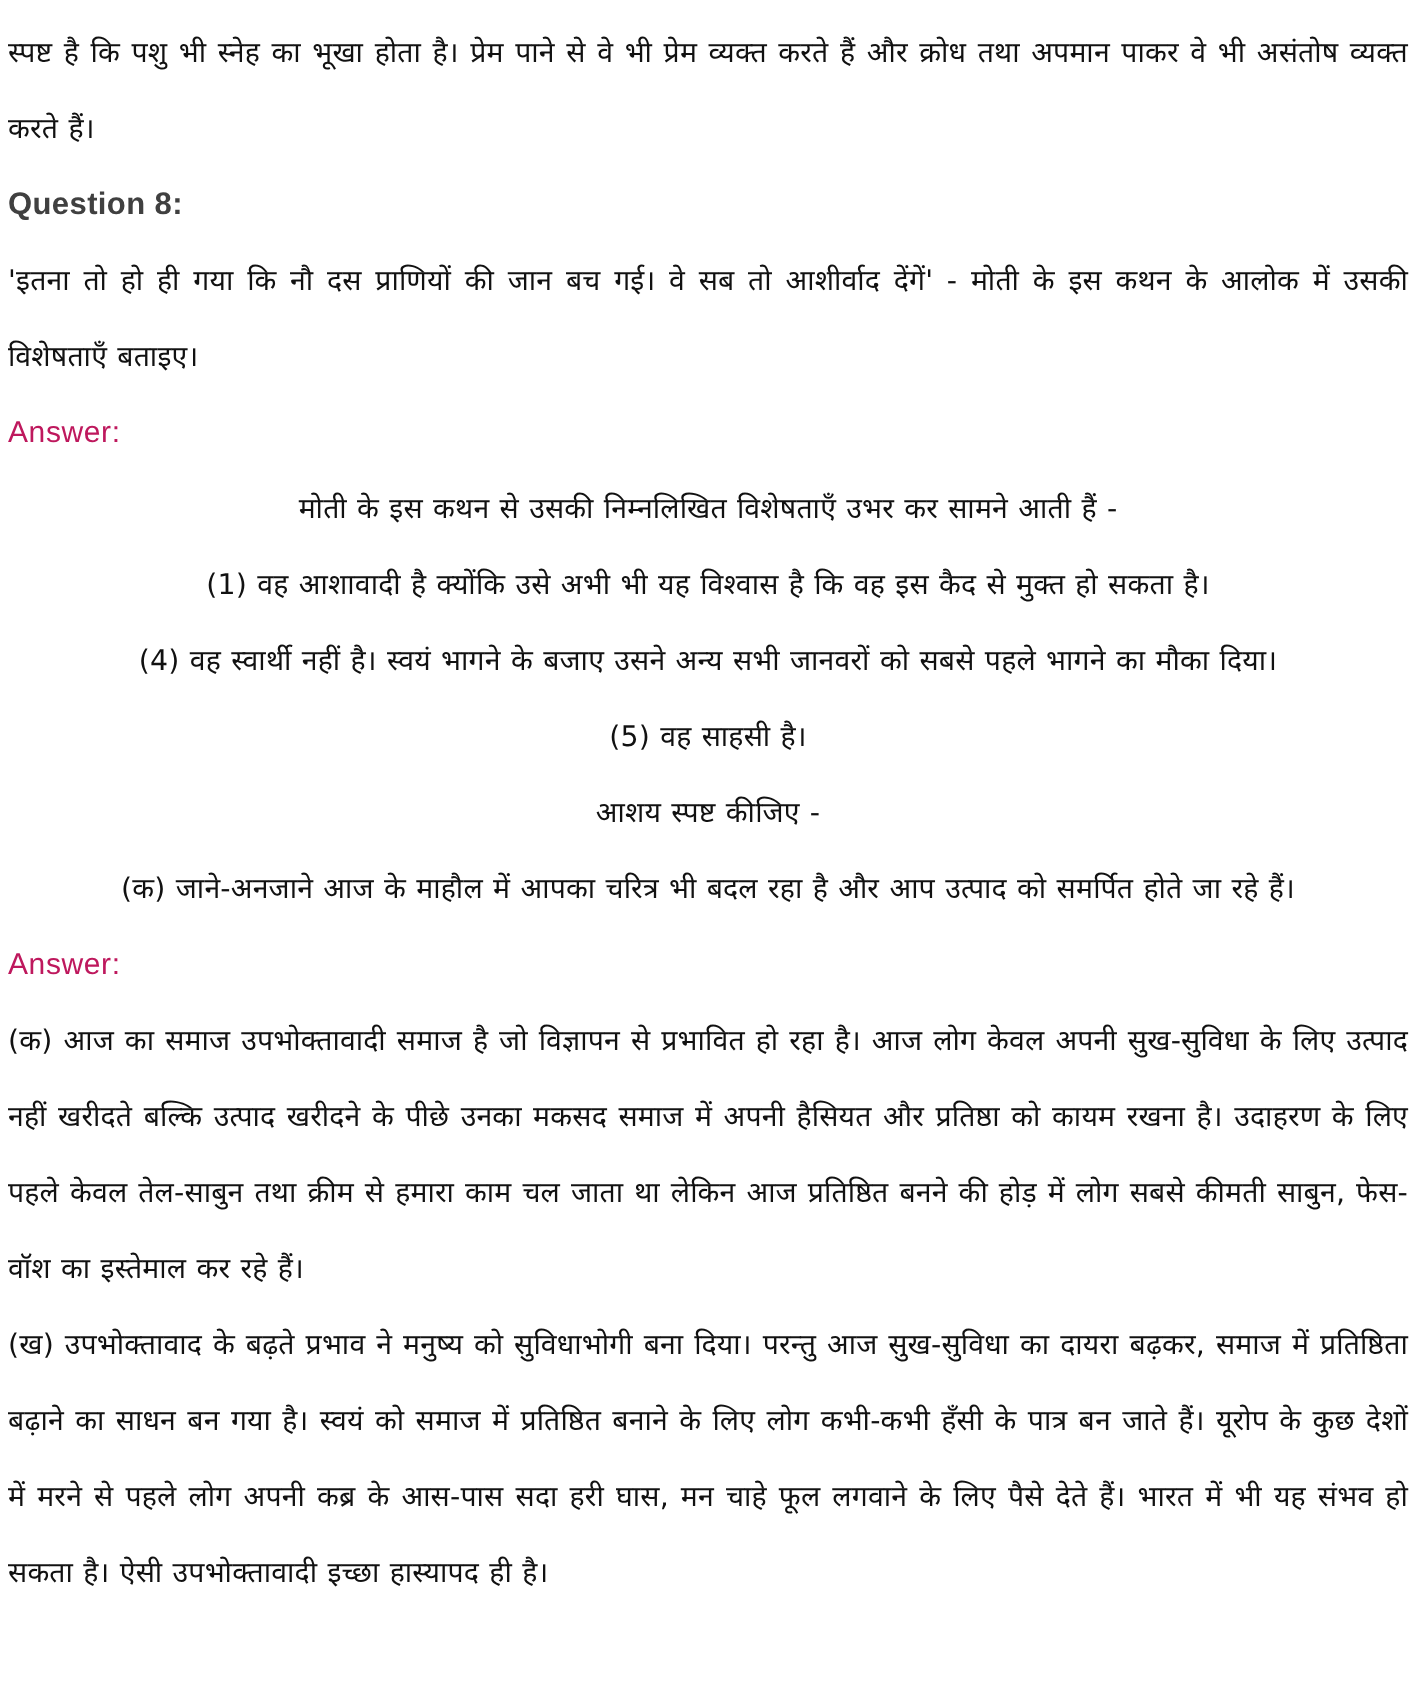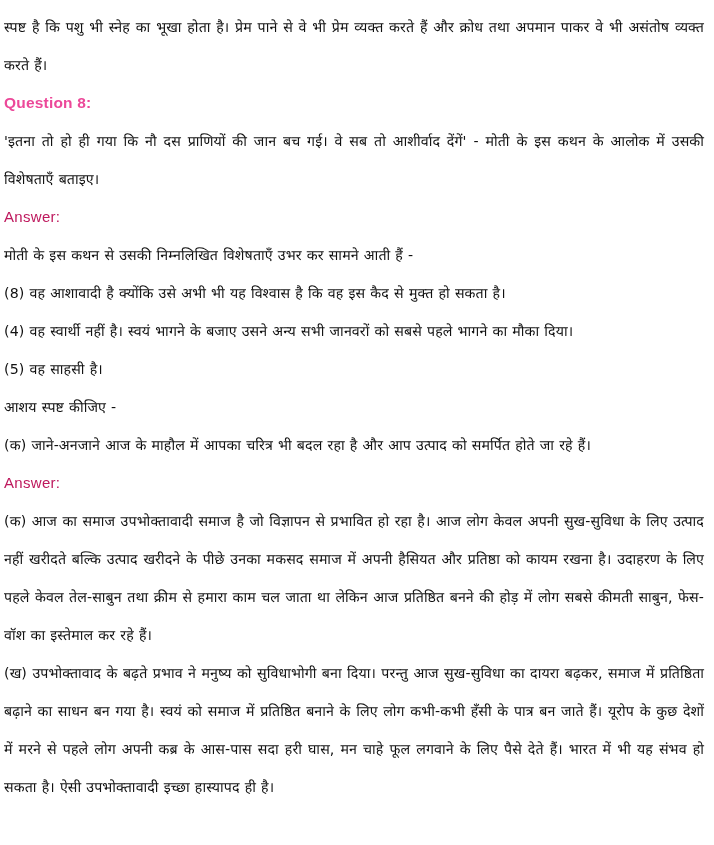--- a/index.html
+++ b/index.html
@@ -31,27 +31,27 @@
     font-family: "DejaVu Sans", "Liberation Sans", sans-serif;
     font-size: 14.2px;
     line-height: 38px;
     color: #111111;
     margin: 0 0 0 0;
     text-align: justify;
     text-justify: inter-word;
     letter-spacing: 0.1px;
     word-spacing: 0.5px;
   }
-  .para.single { text-align: left; }
+  .para.single { text-align: center; }
 
   .q-heading {
     font-family: "Liberation Sans", "DejaVu Sans", sans-serif;
     font-size: 15.5px;
     font-weight: bold;
-    color: #ec4899;
+    color: #404040;
     line-height: 38px;
     margin: 0;
     letter-spacing: 0.2px;
   }
 
   .answer-label {
     font-family: "Liberation Sans", "DejaVu Sans", sans-serif;
     font-size: 15px;
     font-weight: normal;
     color: #be185d;
@@ -66,21 +66,21 @@
 <body>
 
 <div class="page">
   <div class="doc-body" id="doc-body">
 
   <p class="para">स्पष्ट है कि पशु भी स्नेह का भूखा होता है। प्रेम पाने से वे भी प्रेम व्यक्त करते हैं और क्रोध तथा अपमान पाकर वे भी असंतोष व्यक्त करते हैं।</p>
       <p class="q-heading">Question 8:</p>
       <p class="para">'इतना तो हो ही गया कि नौ दस प्राणियों की जान बच गई। वे सब तो आशीर्वाद देंगें' - मोती के इस कथन के आलोक में उसकी विशेषताएँ बताइए।</p>
       <p class="answer-label">Answer:</p>
       <p class="para single">मोती के इस कथन से उसकी निम्नलिखित विशेषताएँ उभर कर सामने आती हैं -</p>
-      <p class="para single">(8) वह आशावादी है क्योंकि उसे अभी भी यह विश्वास है कि वह इस कैद से मुक्त हो सकता है।</p>
+      <p class="para single">(1) वह आशावादी है क्योंकि उसे अभी भी यह विश्वास है कि वह इस कैद से मुक्त हो सकता है।</p>
       <p class="para single">(4) वह स्वार्थी नहीं है। स्वयं भागने के बजाए उसने अन्य सभी जानवरों को सबसे पहले भागने का मौका दिया।</p>
       <p class="para single">(5) वह साहसी है।</p>
       <p class="para single">आशय स्पष्ट कीजिए -</p>
       <p class="para single">(क) जाने-अनजाने आज के माहौल में आपका चरित्र भी बदल रहा है और आप उत्पाद को समर्पित होते जा रहे हैं।</p>
       <p class="answer-label">Answer:</p>
       <p class="para">(क) आज का समाज उपभोक्तावादी समाज है जो विज्ञापन से प्रभावित हो रहा है। आज लोग केवल अपनी सुख-सुविधा के लिए उत्पाद नहीं खरीदते बल्कि उत्पाद खरीदने के पीछे उनका मकसद समाज में अपनी हैसियत और प्रतिष्ठा को कायम रखना है। उदाहरण के लिए पहले केवल तेल-साबुन तथा क्रीम से हमारा काम चल जाता था लेकिन आज प्रतिष्ठित बनने की होड़ में लोग सबसे कीमती साबुन, फेस-वॉश का इस्तेमाल कर रहे हैं।</p>
       <p class="para">(ख) उपभोक्तावाद के बढ़ते प्रभाव ने मनुष्य को सुविधाभोगी बना दिया। परन्तु आज सुख-सुविधा का दायरा बढ़कर, समाज में प्रतिष्ठिता बढ़ाने का साधन बन गया है। स्वयं को समाज में प्रतिष्ठित बनाने के लिए लोग कभी-कभी हँसी के पात्र बन जाते हैं। यूरोप के कुछ देशों में मरने से पहले लोग अपनी कब्र के आस-पास सदा हरी घास, मन चाहे फूल लगवाने के लिए पैसे देते हैं। भारत में भी यह संभव हो सकता है। ऐसी उपभोक्तावादी इच्छा हास्यापद ही है।</p>
     </div>
 </div>
 

